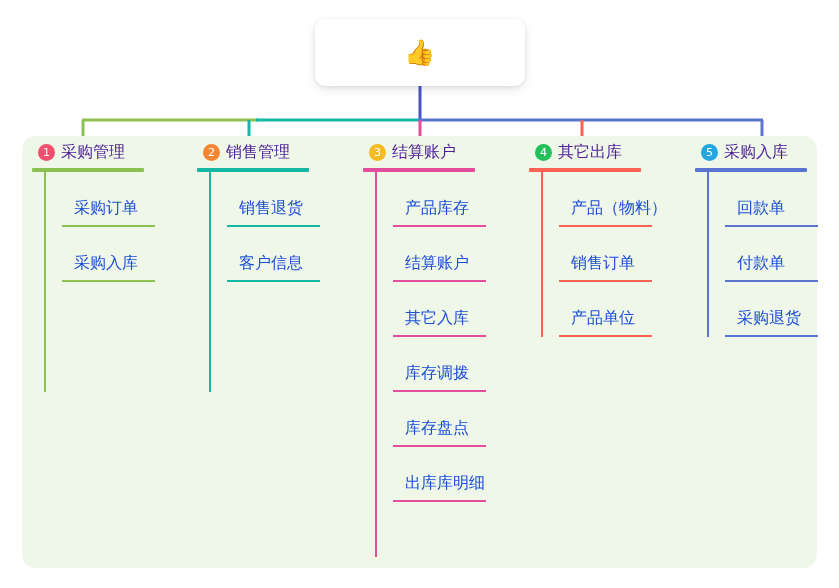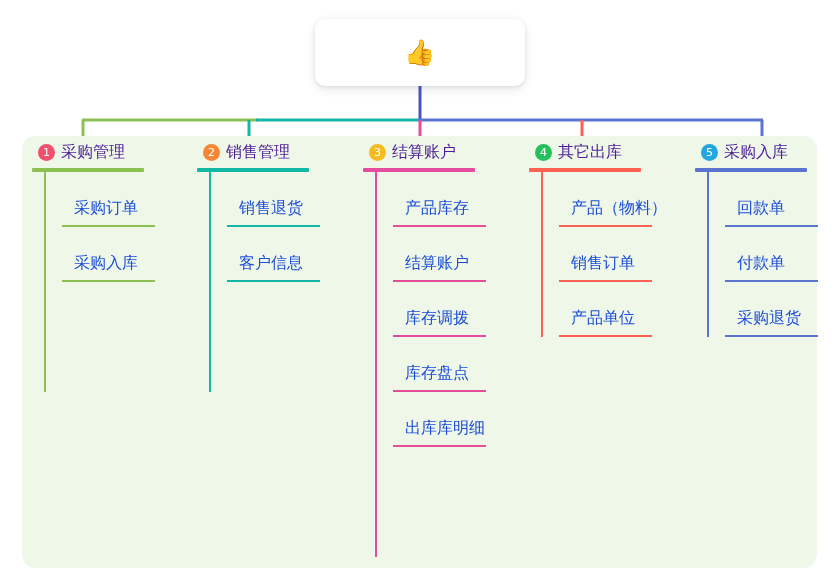--- a/index.html
+++ b/index.html
@@ -208,20 +208,24 @@
         <div class="spine" style="background: rgb(227, 77, 156); height: 385px;"></div>
         <div class="item">
           <span class="item-label">产品库存</span>
           <div class="item-rule" style="background: rgb(227, 77, 156);"></div>
         </div>
         <div class="item">
           <span class="item-label">结算账户</span>
           <div class="item-rule" style="background: rgb(227, 77, 156);"></div>
         </div>
         <div class="item">
+          <span class="item-label">其它入库</span>
+          <div class="item-rule" style="background: rgb(227, 77, 156);"></div>
+        </div>
+        <div class="item">
           <span class="item-label">库存调拨</span>
           <div class="item-rule" style="background: rgb(227, 77, 156);"></div>
         </div>
         <div class="item">
           <span class="item-label">库存盘点</span>
           <div class="item-rule" style="background: rgb(227, 77, 156);"></div>
         </div>
         <div class="item">
           <span class="item-label">出库库明细</span>
           <div class="item-rule" style="background: rgb(227, 77, 156);"></div>

